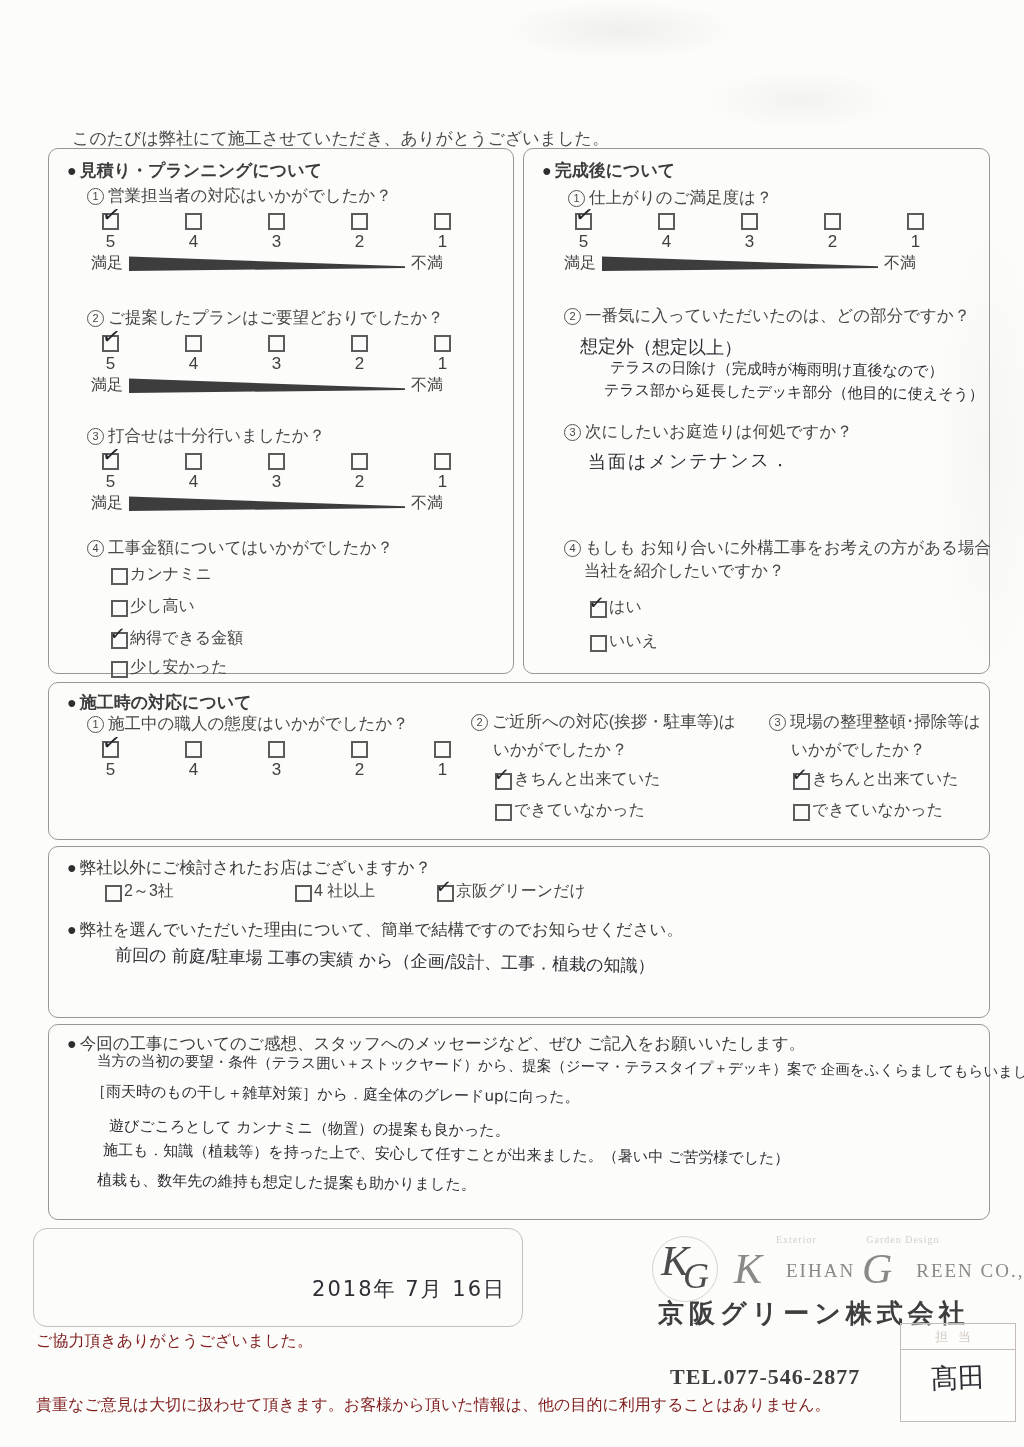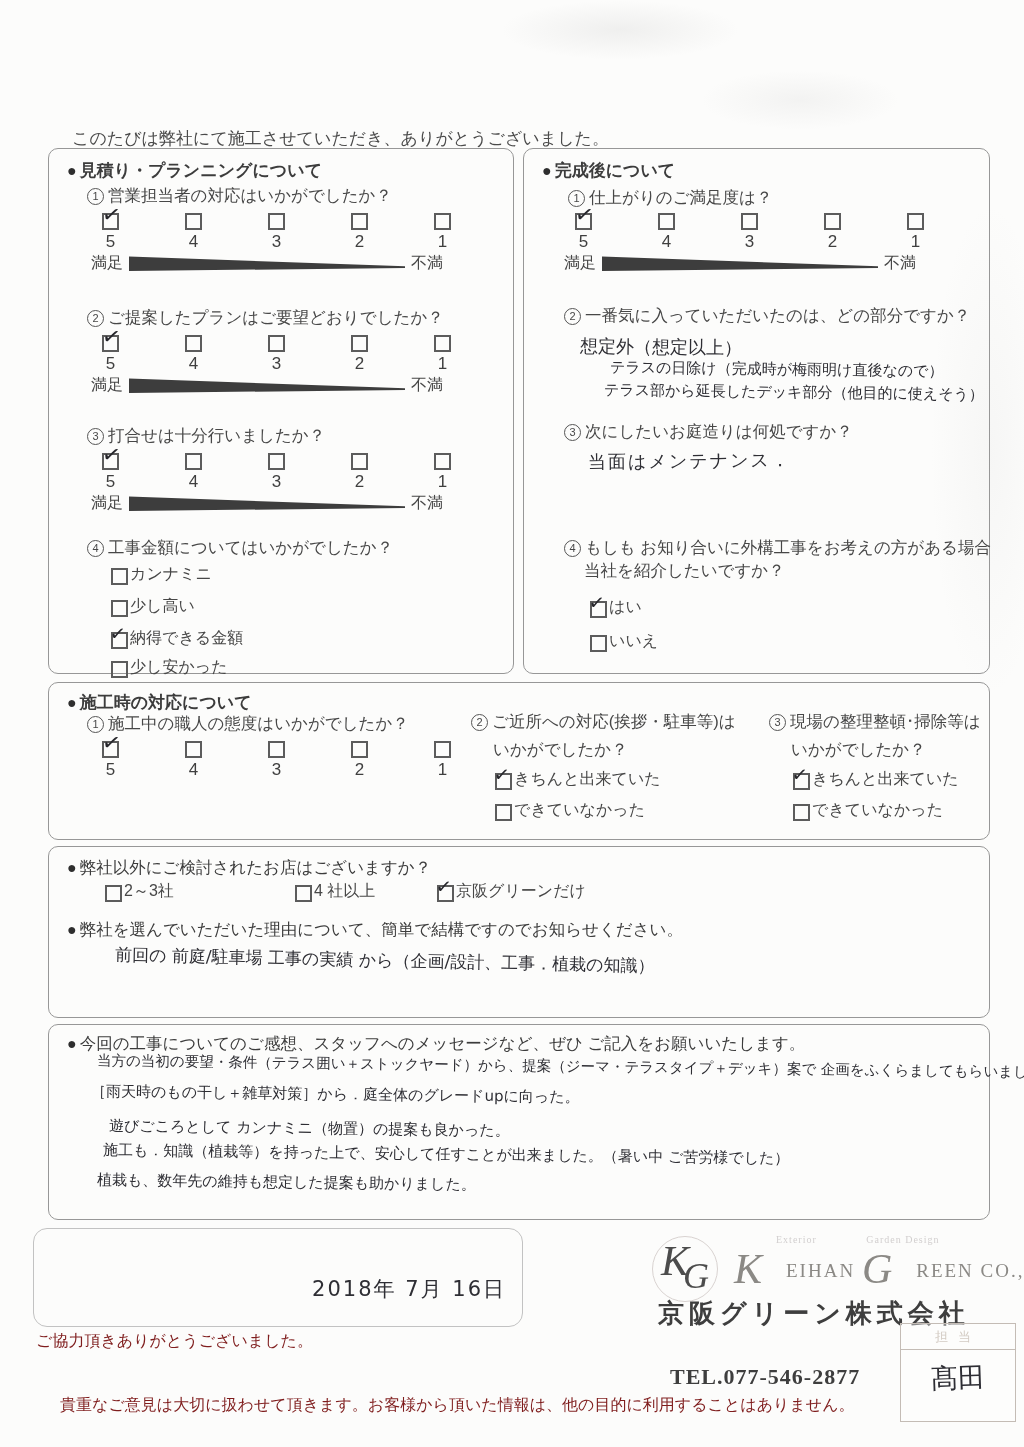--- a/index.html
+++ b/index.html
@@ -393,20 +393,20 @@
       <span>Garden Design</span>
     </div>
     <div class="nameen">
       <span class="big">K</span><span class="small">EIHAN </span><span class="big">G</span><span class="small">REEN CO.,LTD.</span>
     </div>
     <div class="namejp">京阪グリーン株式会社</div>
     <div class="tel">TEL.077-546-2877</div>
   </div>
 
   <div class="footline" style="left:36px;top:1331px;">ご協力頂きありがとうございました。</div>
-  <div class="footline" style="left:36px;top:1395px;margin-left:24px;">貴重なご意見は大切に扱わせて頂きます。お客様から頂いた情報は、他の目的に利用することはありません。</div>
+  <div class="footline" style="left:36px;top:1395px;">貴重なご意見は大切に扱わせて頂きます。お客様から頂いた情報は、他の目的に利用することはありません。</div>
 
   <div class="stamp">
     <div class="shead">担当</div>
     <div class="sname">髙田</div>
   </div>
 
 </div>
 
 </body></html>

